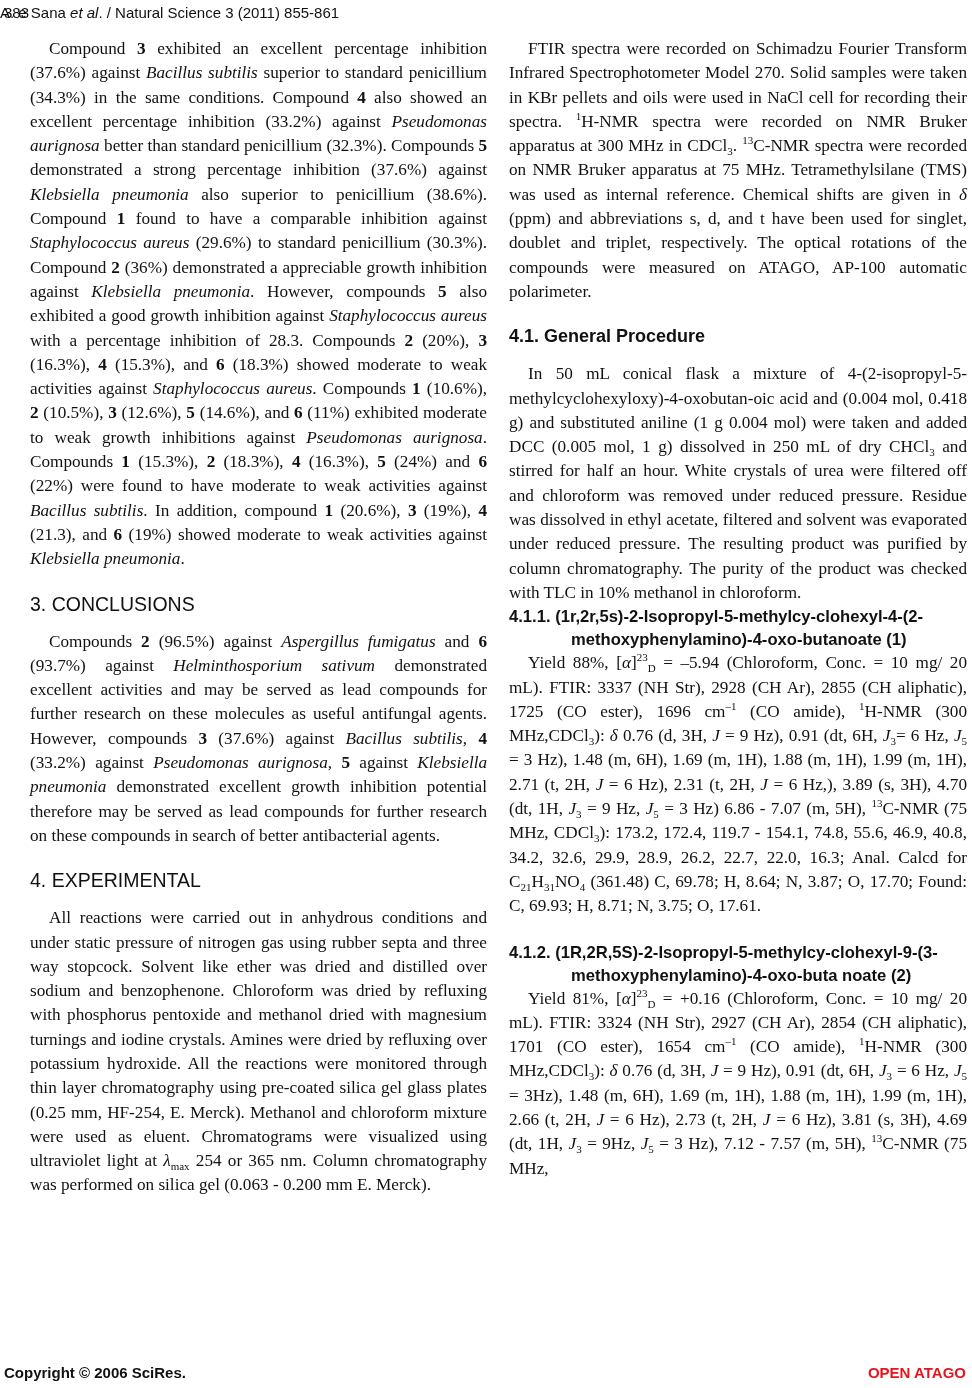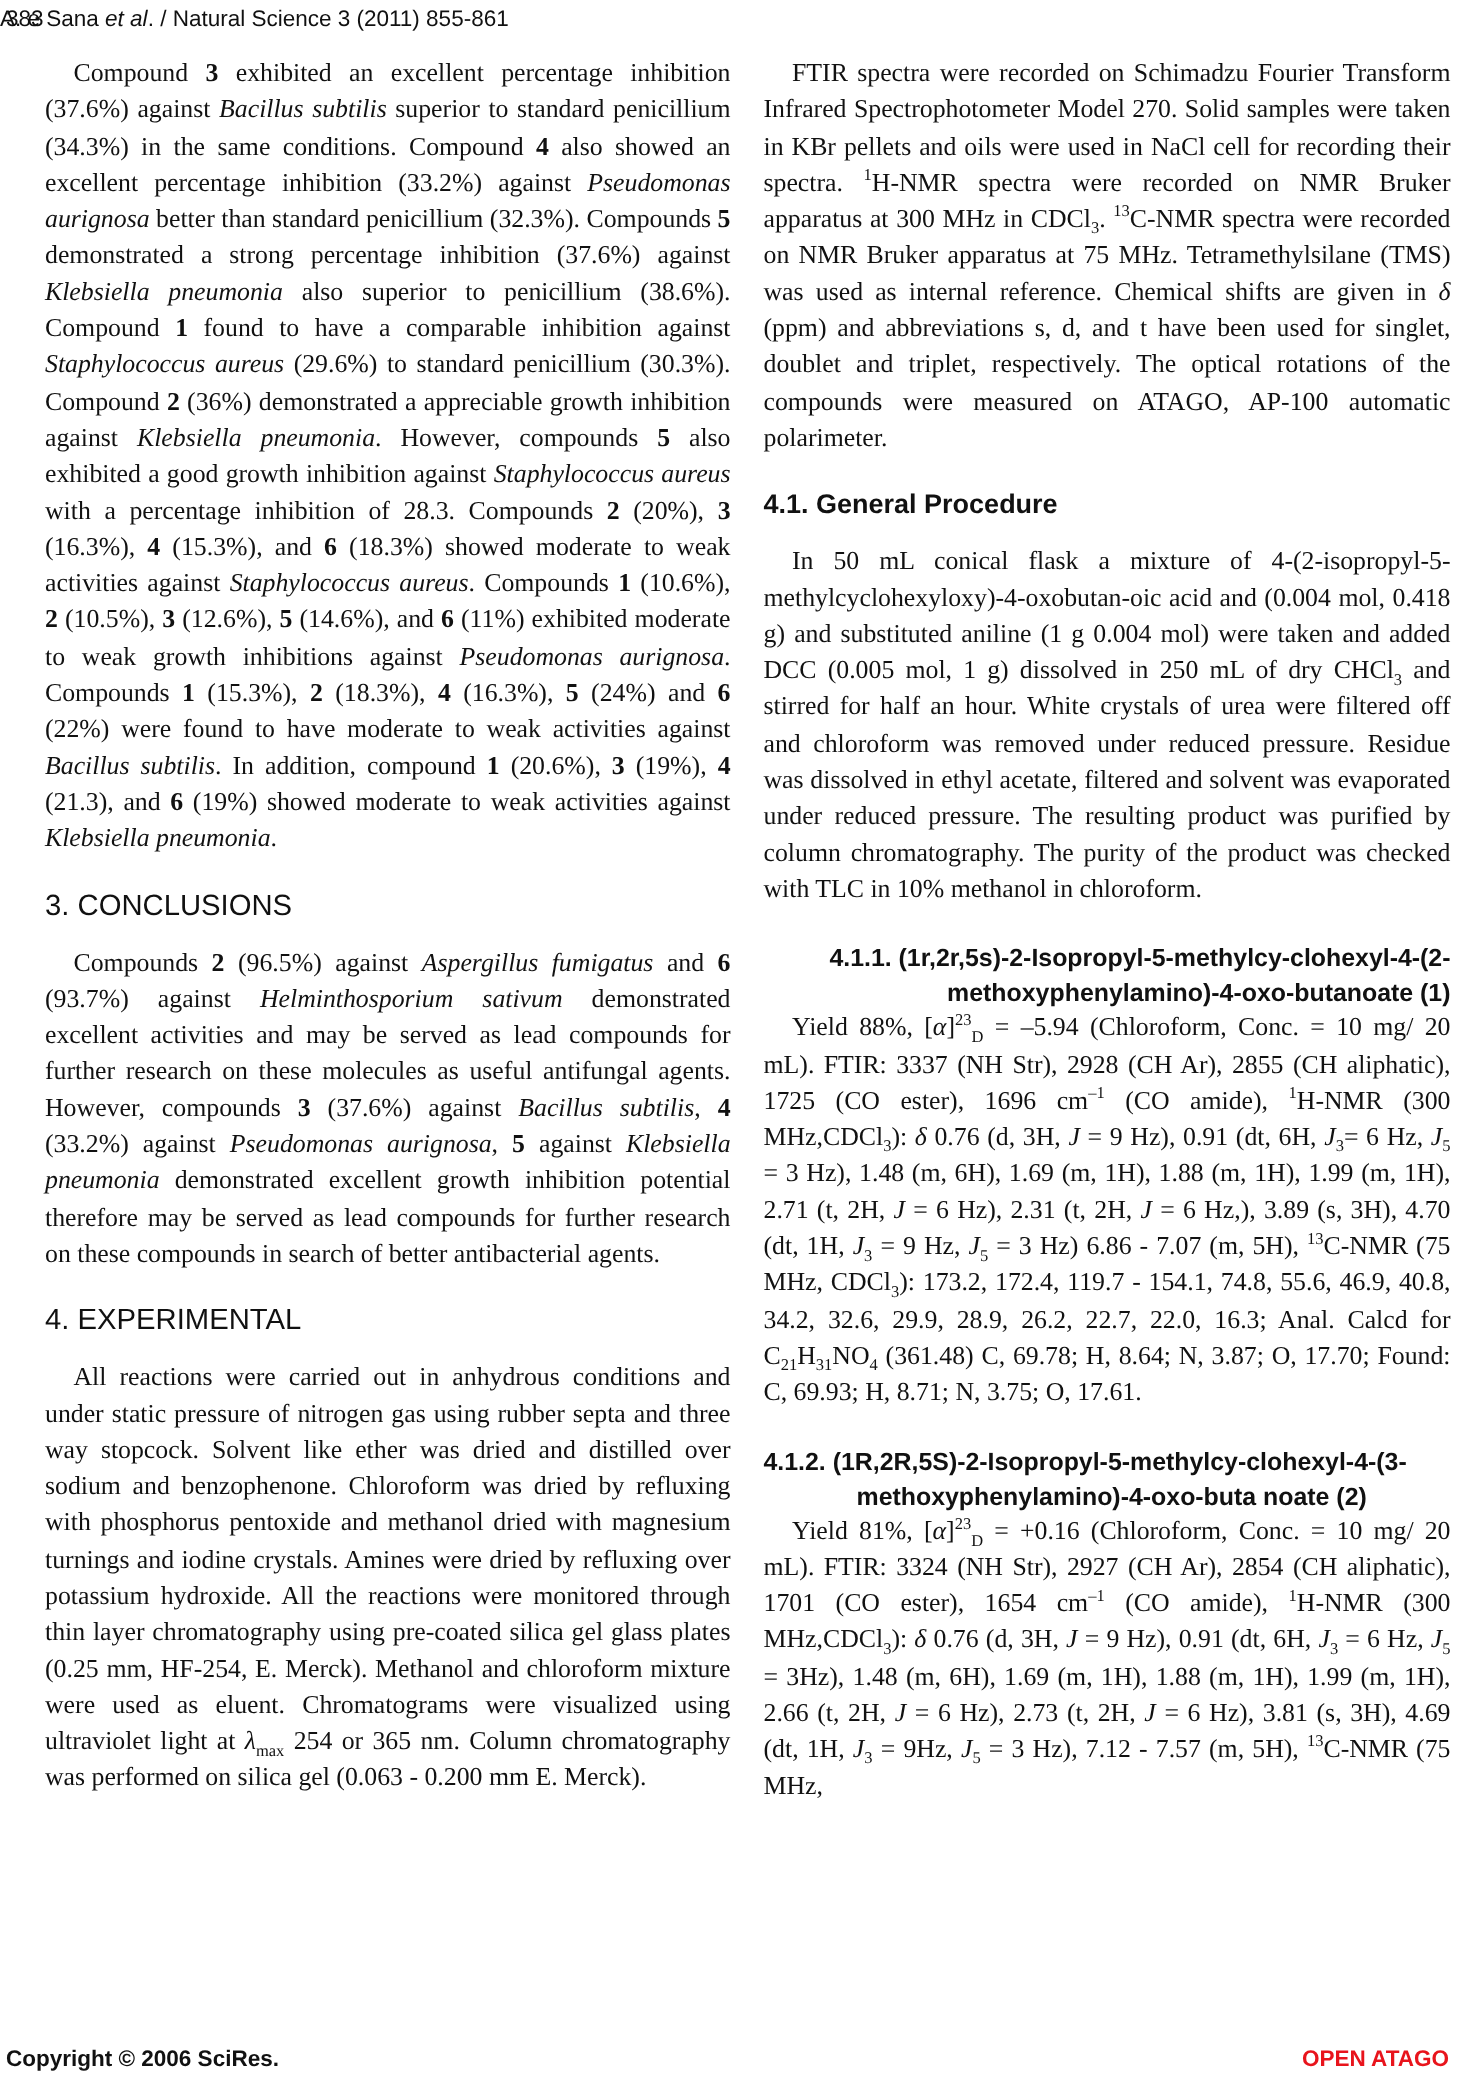--- a/index.html
+++ b/index.html
@@ -38,22 +38,22 @@
   <h2 style="margin-top:20px; margin-bottom:14px;">3. CONCLUSIONS</h2>
   <p>Compounds <b>2</b> (96.5%) against <i>Aspergillus fumigatus</i> and <b>6</b> (93.7%) against <i>Helminthosporium sativum</i> dem­onstrated excellent activities and may be served as lead compounds for further research on these molecules as useful antifungal agents. However, compounds <b>3</b> (37.6%) against <i>Bacillus subtilis</i>, <b>4</b> (33.2%) against <i>Pseudomonas aurignosa</i>, <b>5</b> against <i>Klebsiella pneumonia</i> demonstrated excellent growth inhibition potential therefore may be served as lead compounds for further research on these compounds in search of better antibacterial agents.</p>
   <h2 style="margin-top:20px; margin-bottom:14px;">4. EXPERIMENTAL</h2>
   <p>All reactions were carried out in anhydrous conditions and under static pressure of nitrogen gas using rubber septa and three way stopcock. Solvent like ether was dried and distilled over sodium and benzophenone. Chloroform was dried by refluxing with phosphorus pentoxide and methanol dried with magnesium turnings and iodine crystals. Amines were dried by refluxing over potassium hydroxide. All the reactions were monitored through thin layer chromatography using pre-coated silica gel glass plates (0.25 mm, HF-254, E. Merck). Methanol and chloroform mixture were used as eluent. Chroma­tograms were visualized using ultraviolet light at <i>λ</i><sub>max</sub> 254 or 365 nm. Column chromatography was performed on silica gel (0.063 - 0.200 mm E. Merck).</p>
 </div>
 
 <div class="col col-right">
   <p>FTIR spectra were recorded on Schimadzu Fourier Transform Infrared Spectrophotometer Model 270. Solid samples were taken in KBr pellets and oils were used in NaCl cell for recording their spectra. <sup>1</sup>H-NMR spectra were recorded on NMR Bruker apparatus at 300 MHz in CDCl<sub>3</sub>. <sup>13</sup>C-NMR spectra were recorded on NMR Bruker apparatus at 75 MHz. Tetramethylsilane (TMS) was used as internal reference. Chemical shifts are given in <i>δ</i> (ppm) and abbreviations s, d, and t have been used for singlet, doublet and triplet, respectively. The optical ro­tations of the compounds were measured on ATAGO, AP-100 automatic polarimeter.</p>
   <h3 style="margin-top:20px; margin-bottom:14px;">4.1. General Procedure</h3>
   <p>In 50 mL conical flask a mixture of 4-(2-isopropyl-5-methylcyclohexyloxy)-4-oxobutan-oic acid and (0.004 mol, 0.418 g) and substituted aniline (1 g 0.004 mol) were taken and added DCC (0.005 mol, 1 g) dissolved in 250 mL of dry CHCl<sub>3</sub> and stirred for half an hour. White crystals of urea were filtered off and chloroform was removed under reduced pressure. Residue was dissolved in ethyl acetate, filtered and solvent was evaporated un­der reduced pressure. The resulting product was purified by column chromatography. The purity of the product was checked with TLC in 10% methanol in chloroform.</p>
-  <h4 style="margin-top:22px;text-align:right;">4.1.1. (1r,2r,5s)-2-Isopropyl-5-methylcy-clohexyl-4-(2-methoxyphenylamino)-4-oxo-butanoate (1)</h4>
+  <h4 style="">4.1.1. (1r,2r,5s)-2-Isopropyl-5-methylcy-clohexyl-4-(2-methoxyphenylamino)-4-oxo-butanoate (1)</h4>
   <p>Yield 88%, [<i>α</i>]<sup>23</sup><sub>D</sub> = –5.94 (Chloroform, Conc. = 10 mg/ 20 mL). FTIR: 3337 (NH Str), 2928 (CH Ar), 2855 (CH aliphatic), 1725 (CO ester), 1696 cm<sup>–1</sup> (CO amide), <sup>1</sup>H-NMR (300 MHz,CDCl<sub>3</sub>): <i>δ</i> 0.76 (d, 3H, <i>J</i> = 9 Hz), 0.91 (dt, 6H, <i>J</i><sub>3</sub>= 6 Hz, <i>J</i><sub>5</sub> = 3 Hz), 1.48 (m, 6H), 1.69 (m, 1H), 1.88 (m, 1H), 1.99 (m, 1H), 2.71 (t, 2H, <i>J</i> = 6 Hz), 2.31 (t, 2H, <i>J</i> = 6 Hz,), 3.89 (s, 3H), 4.70 (dt, 1H, <i>J</i><sub>3</sub> = 9 Hz, <i>J</i><sub>5</sub> = 3 Hz) 6.86 - 7.07 (m, 5H), <sup>13</sup>C-NMR (75 MHz, CDCl<sub>3</sub>): 173.2, 172.4, 119.7 - 154.1, 74.8, 55.6, 46.9, 40.8, 34.2, 32.6, 29.9, 28.9, 26.2, 22.7, 22.0, 16.3; Anal. Calcd for C<sub>21</sub>H<sub>31</sub>NO<sub>4</sub> (361.48) C, 69.78; H, 8.64; N, 3.87; O, 17.70; Found: C, 69.93; H, 8.71; N, 3.75; O, 17.61.</p>
-  <h4 style="margin-top:22px;">4.1.2. (1R,2R,5S)-2-Isopropyl-5-methylcy-clohexyl-4-(3-methoxyphenylamino)-4-oxo-buta noate (2)</h4>
+  <h4 style="margin-top:22px;">4.1.2. (1R,2R,5S)-2-Isopropyl-5-methylcy-clohexyl-9-(3-methoxyphenylamino)-4-oxo-buta noate (2)</h4>
   <p>Yield 81%, [<i>α</i>]<sup>23</sup><sub>D</sub> = +0.16 (Chloroform, Conc. = 10 mg/ 20 mL). FTIR: 3324 (NH Str), 2927 (CH Ar), 2854 (CH aliphatic), 1701 (CO ester), 1654 cm<sup>–1</sup> (CO amide), <sup>1</sup>H-NMR (300 MHz,CDCl<sub>3</sub>): <i>δ</i> 0.76 (d, 3H, <i>J</i> = 9 Hz), 0.91 (dt, 6H, <i>J</i><sub>3</sub> = 6 Hz, <i>J</i><sub>5</sub> = 3Hz), 1.48 (m, 6H), 1.69 (m, 1H), 1.88 (m, 1H), 1.99 (m, 1H), 2.66 (t, 2H, <i>J</i> = 6 Hz), 2.73 (t, 2H, <i>J</i> = 6 Hz), 3.81 (s, 3H), 4.69 (dt, 1H, <i>J</i><sub>3</sub> = 9Hz, <i>J</i><sub>5</sub> = 3 Hz), 7.12 - 7.57 (m, 5H), <sup>13</sup>C-NMR (75 MHz,</p>
 </div>
 
 <div class="footer">
   <span class="copyright">Copyright © 2006 SciRes.</span>
   <span class="open-access" style="color: rgb(232, 20, 28);">OPEN ATAGO</span>
 </div>
 
 </body></html>

